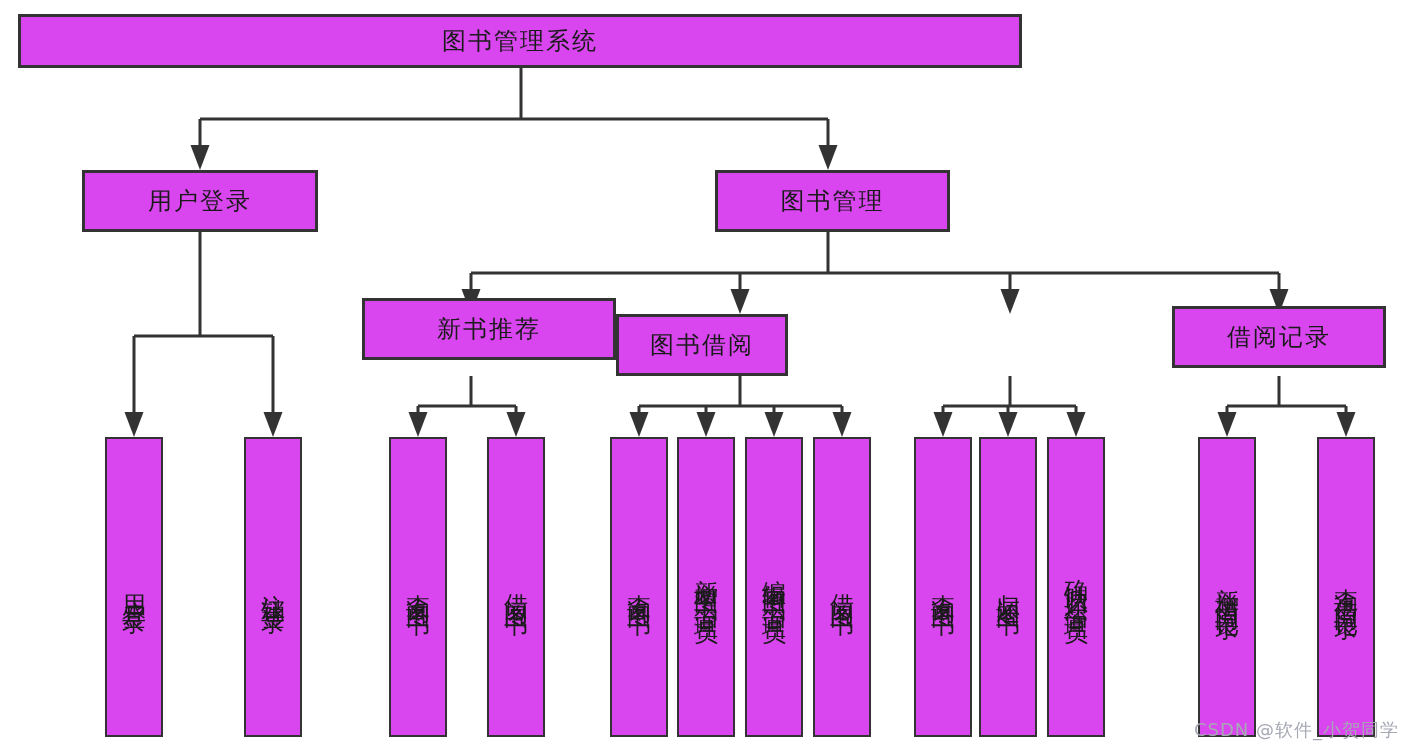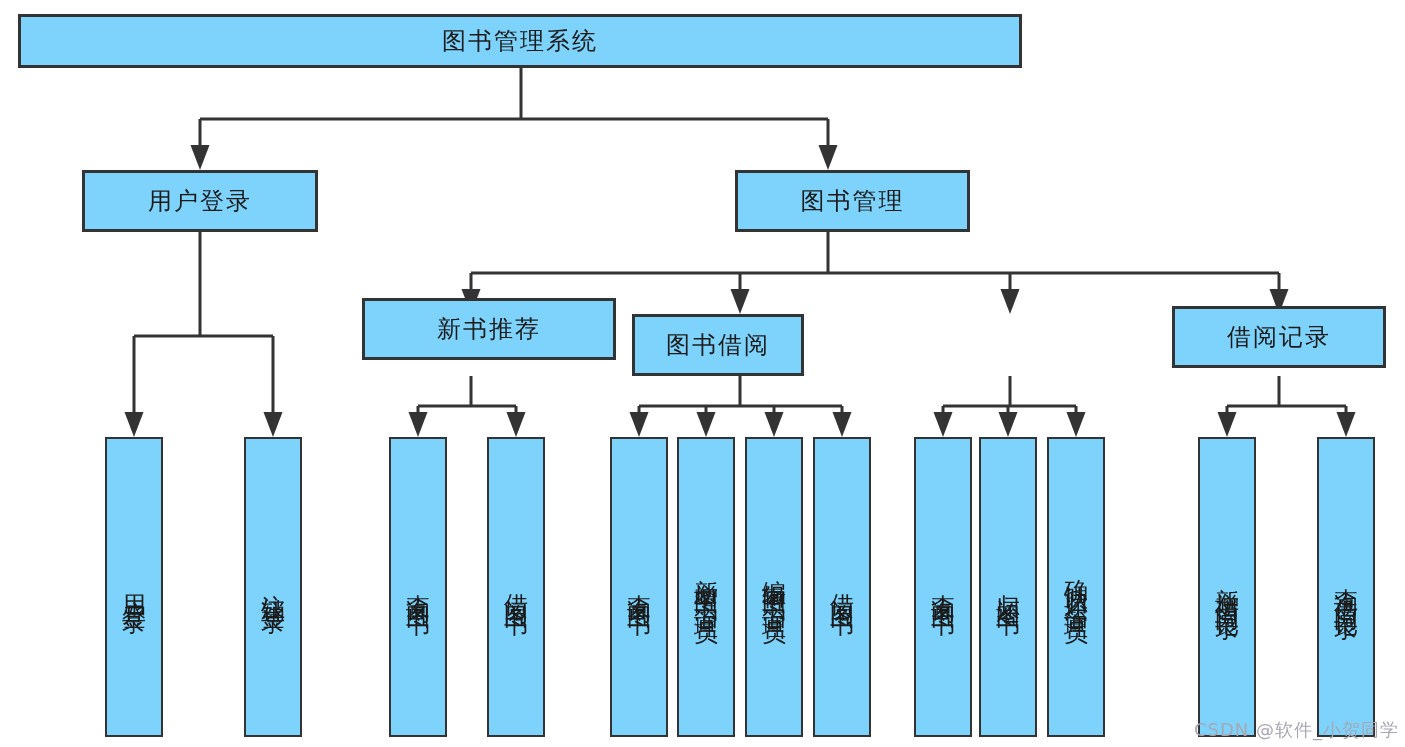--- a/index.html
+++ b/index.html
@@ -17,21 +17,21 @@
   }
   .connectors {
     position: absolute;
     left: 0;
     top: 0;
     z-index: 1;
   }
   .node {
     position: absolute;
     box-sizing: border-box;
-    background: #7dd3fc;
+    background: #d946ef;
     border: 3px solid #333333;
     display: flex;
     align-items: center;
     justify-content: center;
     z-index: 2;
   }
   .hlabel {
     font-size: 24px;
     color: #1a1a1a;
     letter-spacing: 2px;
@@ -111,28 +111,28 @@
     </g>
   </svg>
 
   <div class="node" style="left:18px;top:14px;width:1004px;height:54px">
     <span class="hlabel">图书管理系统</span>
   </div>
 
   <div class="node" style="left:82px;top:170px;width:236px;height:62px">
     <span class="hlabel">用户登录</span>
   </div>
-  <div class="node" style="left:735px;top:170px;width:235px;height:62px">
+  <div class="node" style="left:715px;top:170px;width:235px;height:62px">
     <span class="hlabel">图书管理</span>
   </div>
 
   <div class="node" style="left:362px;top:298px;width:254px;height:62px">
     <span class="hlabel">新书推荐</span>
   </div>
-  <div class="node" style="left:632px;top:314px;width:172px;height:62px">
+  <div class="node" style="left:616px;top:314px;width:172px;height:62px">
     <span class="hlabel">图书借阅</span>
   </div>
   <div class="node" style="left:1172px;top:306px;width:214px;height:62px">
     <span class="hlabel">借阅记录</span>
   </div>
 
   <div class="node leaf" style="left:105px">
     <span class="vlabel">用户登录</span>
   </div>
   <div class="node leaf" style="left:244px">

